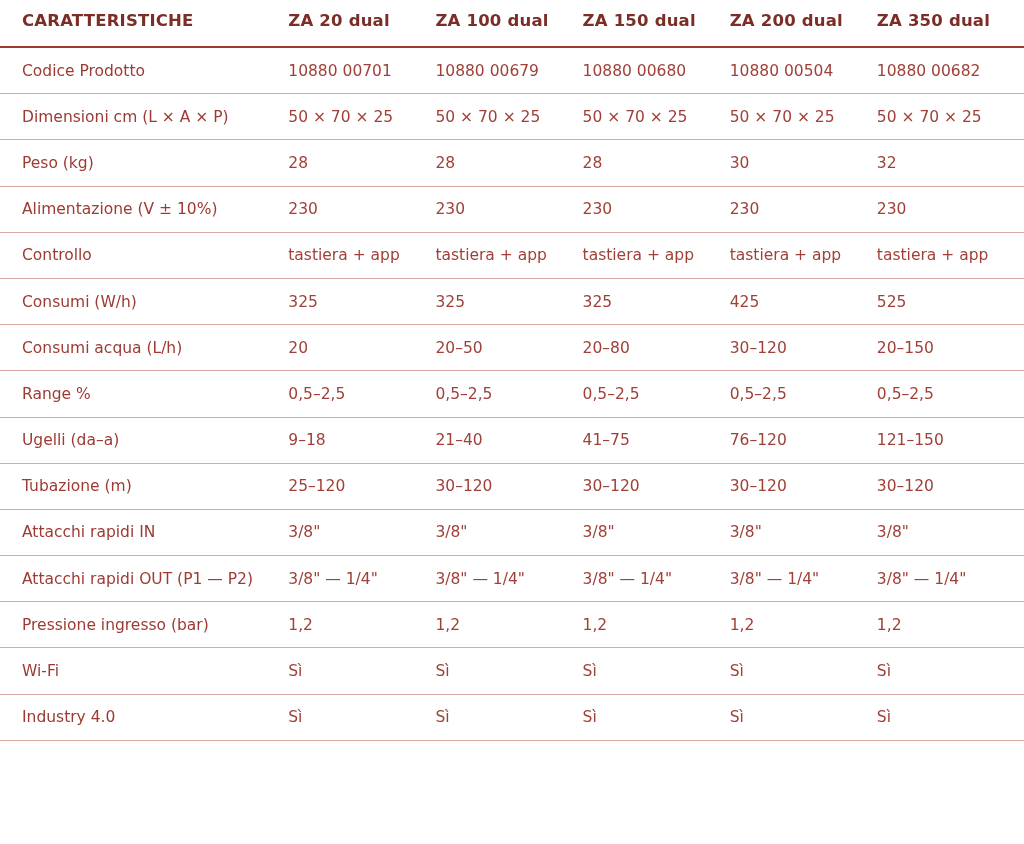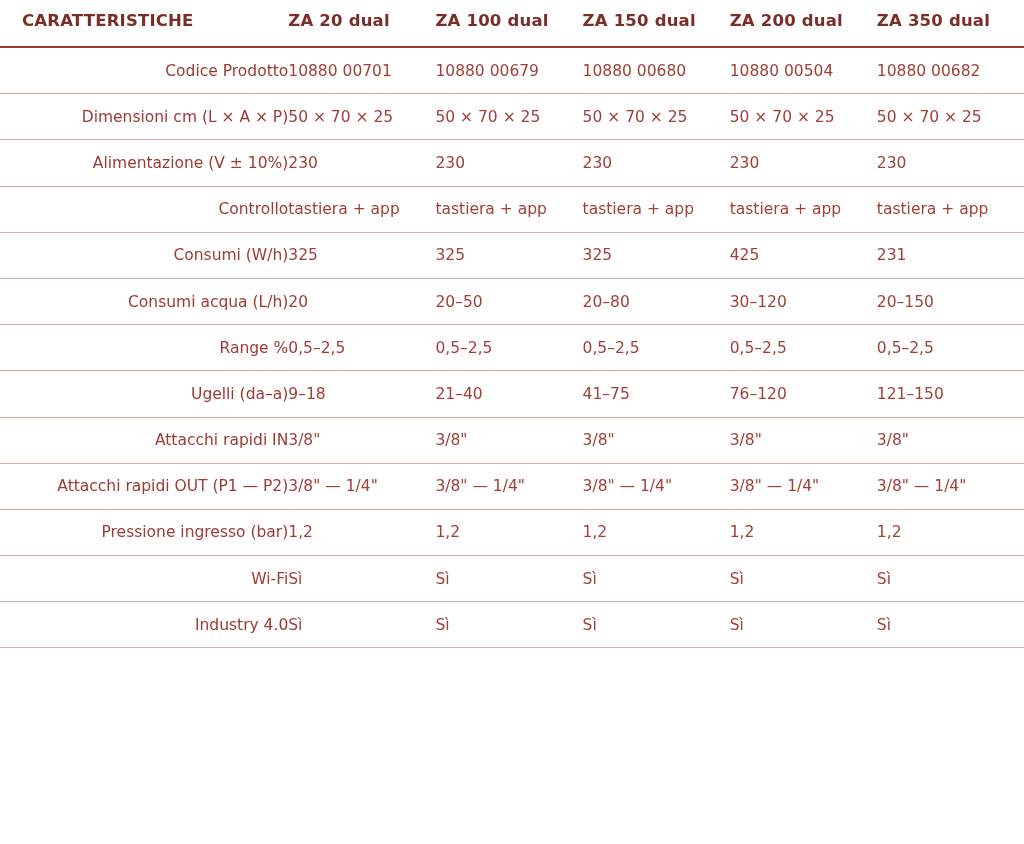--- a/index.html
+++ b/index.html
@@ -45,21 +45,20 @@
     color: #a04038;
     height: 45.2px;
     border-bottom: 1px solid #d9a9a2;
   }
   .spec-table tbody tr:last-child td {
     border-bottom: 1px solid #d9a9a2;
   }
   .spec-table tbody td.feature-cell {
     padding-left: 22px;
     color: #9d3a33;
-    text-align: right;
   }
   .value-cell {
     color: #a04038;
   }
   .pad-r {
     padding-right: 10px;
   }
 </style>
 </head>
 <body>
@@ -94,20 +93,28 @@
     </tr>
     <tr>
       <td class="feature-cell">Dimensioni cm (L × A × P)</td>
       <td class="value-cell">50 × 70 × 25</td>
       <td class="value-cell">50 × 70 × 25</td>
       <td class="value-cell">50 × 70 × 25</td>
       <td class="value-cell">50 × 70 × 25</td>
       <td class="value-cell pad-r">50 × 70 × 25</td>
     </tr>
     <tr>
+      <td class="feature-cell">Peso (kg)</td>
+      <td class="value-cell">28</td>
+      <td class="value-cell">28</td>
+      <td class="value-cell">28</td>
+      <td class="value-cell">30</td>
+      <td class="value-cell pad-r">32</td>
+    </tr>
+    <tr>
       <td class="feature-cell">Alimentazione (V ± 10%)</td>
       <td class="value-cell">230</td>
       <td class="value-cell">230</td>
       <td class="value-cell">230</td>
       <td class="value-cell">230</td>
       <td class="value-cell pad-r">230</td>
     </tr>
     <tr>
       <td class="feature-cell">Controllo</td>
       <td class="value-cell">tastiera + app</td>
@@ -115,21 +122,21 @@
       <td class="value-cell">tastiera + app</td>
       <td class="value-cell">tastiera + app</td>
       <td class="value-cell pad-r">tastiera + app</td>
     </tr>
     <tr>
       <td class="feature-cell">Consumi (W/h)</td>
       <td class="value-cell">325</td>
       <td class="value-cell">325</td>
       <td class="value-cell">325</td>
       <td class="value-cell">425</td>
-      <td class="value-cell pad-r">231</td>
+      <td class="value-cell pad-r">525</td>
     </tr>
     <tr>
       <td class="feature-cell">Consumi acqua (L/h)</td>
       <td class="value-cell">20</td>
       <td class="value-cell">20–50</td>
       <td class="value-cell">20–80</td>
       <td class="value-cell">30–120</td>
       <td class="value-cell pad-r">20–150</td>
     </tr>
     <tr>
@@ -142,20 +149,28 @@
     </tr>
     <tr>
       <td class="feature-cell">Ugelli (da–a)</td>
       <td class="value-cell">9–18</td>
       <td class="value-cell">21–40</td>
       <td class="value-cell">41–75</td>
       <td class="value-cell">76–120</td>
       <td class="value-cell pad-r">121–150</td>
     </tr>
     <tr>
+      <td class="feature-cell">Tubazione (m)</td>
+      <td class="value-cell">25–120</td>
+      <td class="value-cell">30–120</td>
+      <td class="value-cell">30–120</td>
+      <td class="value-cell">30–120</td>
+      <td class="value-cell pad-r">30–120</td>
+    </tr>
+    <tr>
       <td class="feature-cell">Attacchi rapidi IN</td>
       <td class="value-cell">3/8"</td>
       <td class="value-cell">3/8"</td>
       <td class="value-cell">3/8"</td>
       <td class="value-cell">3/8"</td>
       <td class="value-cell pad-r">3/8"</td>
     </tr>
     <tr>
       <td class="feature-cell">Attacchi rapidi OUT (P1 — P2)</td>
       <td class="value-cell">3/8" — 1/4"</td>

